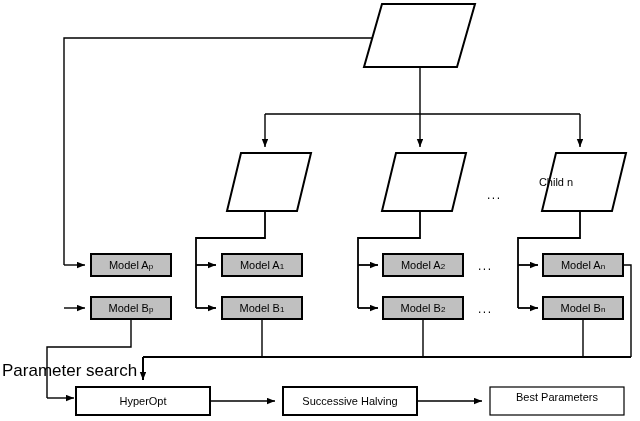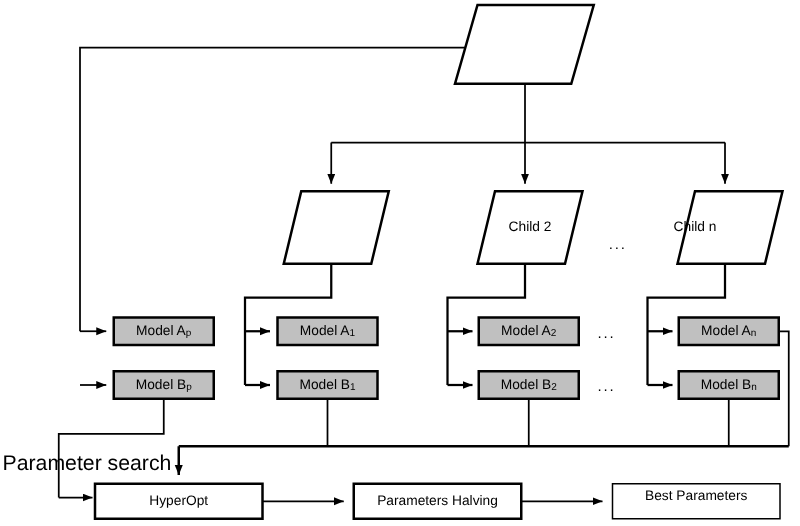--- a/index.html
+++ b/index.html
@@ -120,21 +120,20 @@
 
     <rect x="76" y="387" width="134" height="28" fill="#ffffff" stroke="#000000" stroke-width="2"></rect>
     <rect x="283" y="387" width="134" height="28" fill="#ffffff" stroke="#000000" stroke-width="2"></rect>
     <rect x="490" y="387" width="134" height="28" fill="#ffffff" stroke="#000000" stroke-width="1.2"></rect>
 
     <path d="M210,401 L275,401" fill="none" stroke="#000000" stroke-width="1.4" marker-end="url(#arrow)"></path>
     <path d="M417,401 L482,401" fill="none" stroke="#000000" stroke-width="1.4" marker-end="url(#arrow)"></path>
   </svg>
 
 
-  <div class="node-label" style="left:382px; top:169px; width:84px; height:26px;">Child 2</div>
   <div class="node-label" style="left:514px; top:169px; width:84px; height:26px;">Child n</div>
 
   <div class="ellipsis-text" style="left:487px; top:189px;">...</div>
 
   <div class="node-label" style="left:91px; top:254px; width:80px; height:22px;">
     <span>Model A</span>
       <sub>p</sub>
   </div>
   <div class="node-label" style="left:91px; top:297px; width:80px; height:22px;">
     <span>Model B</span>
@@ -167,16 +166,16 @@
     <span>Model B</span>
       <sub>n</sub>
   </div>
 
   <div class="ellipsis-text" style="left:478px; top:260px;">...</div>
   <div class="ellipsis-text" style="left:478px; top:303px;">...</div>
 
   <div class="free-text" style="left:2px; top:362px;">Parameter search</div>
 
   <div class="node-label" style="left:76px; top:387px; width:134px; height:28px;">HyperOpt</div>
-  <div class="node-label" style="left:283px; top:387px; width:134px; height:28px;">Parameters Halving</div>
+  <div class="node-label" style="left:283px; top:387px; width:134px; height:28px;">Successive Halving</div>
   <div class="node-label" style="left:490px; top:387px; width:134px; height:20px;">Best Parameters</div>
 
 </div>
 
 </body></html>

